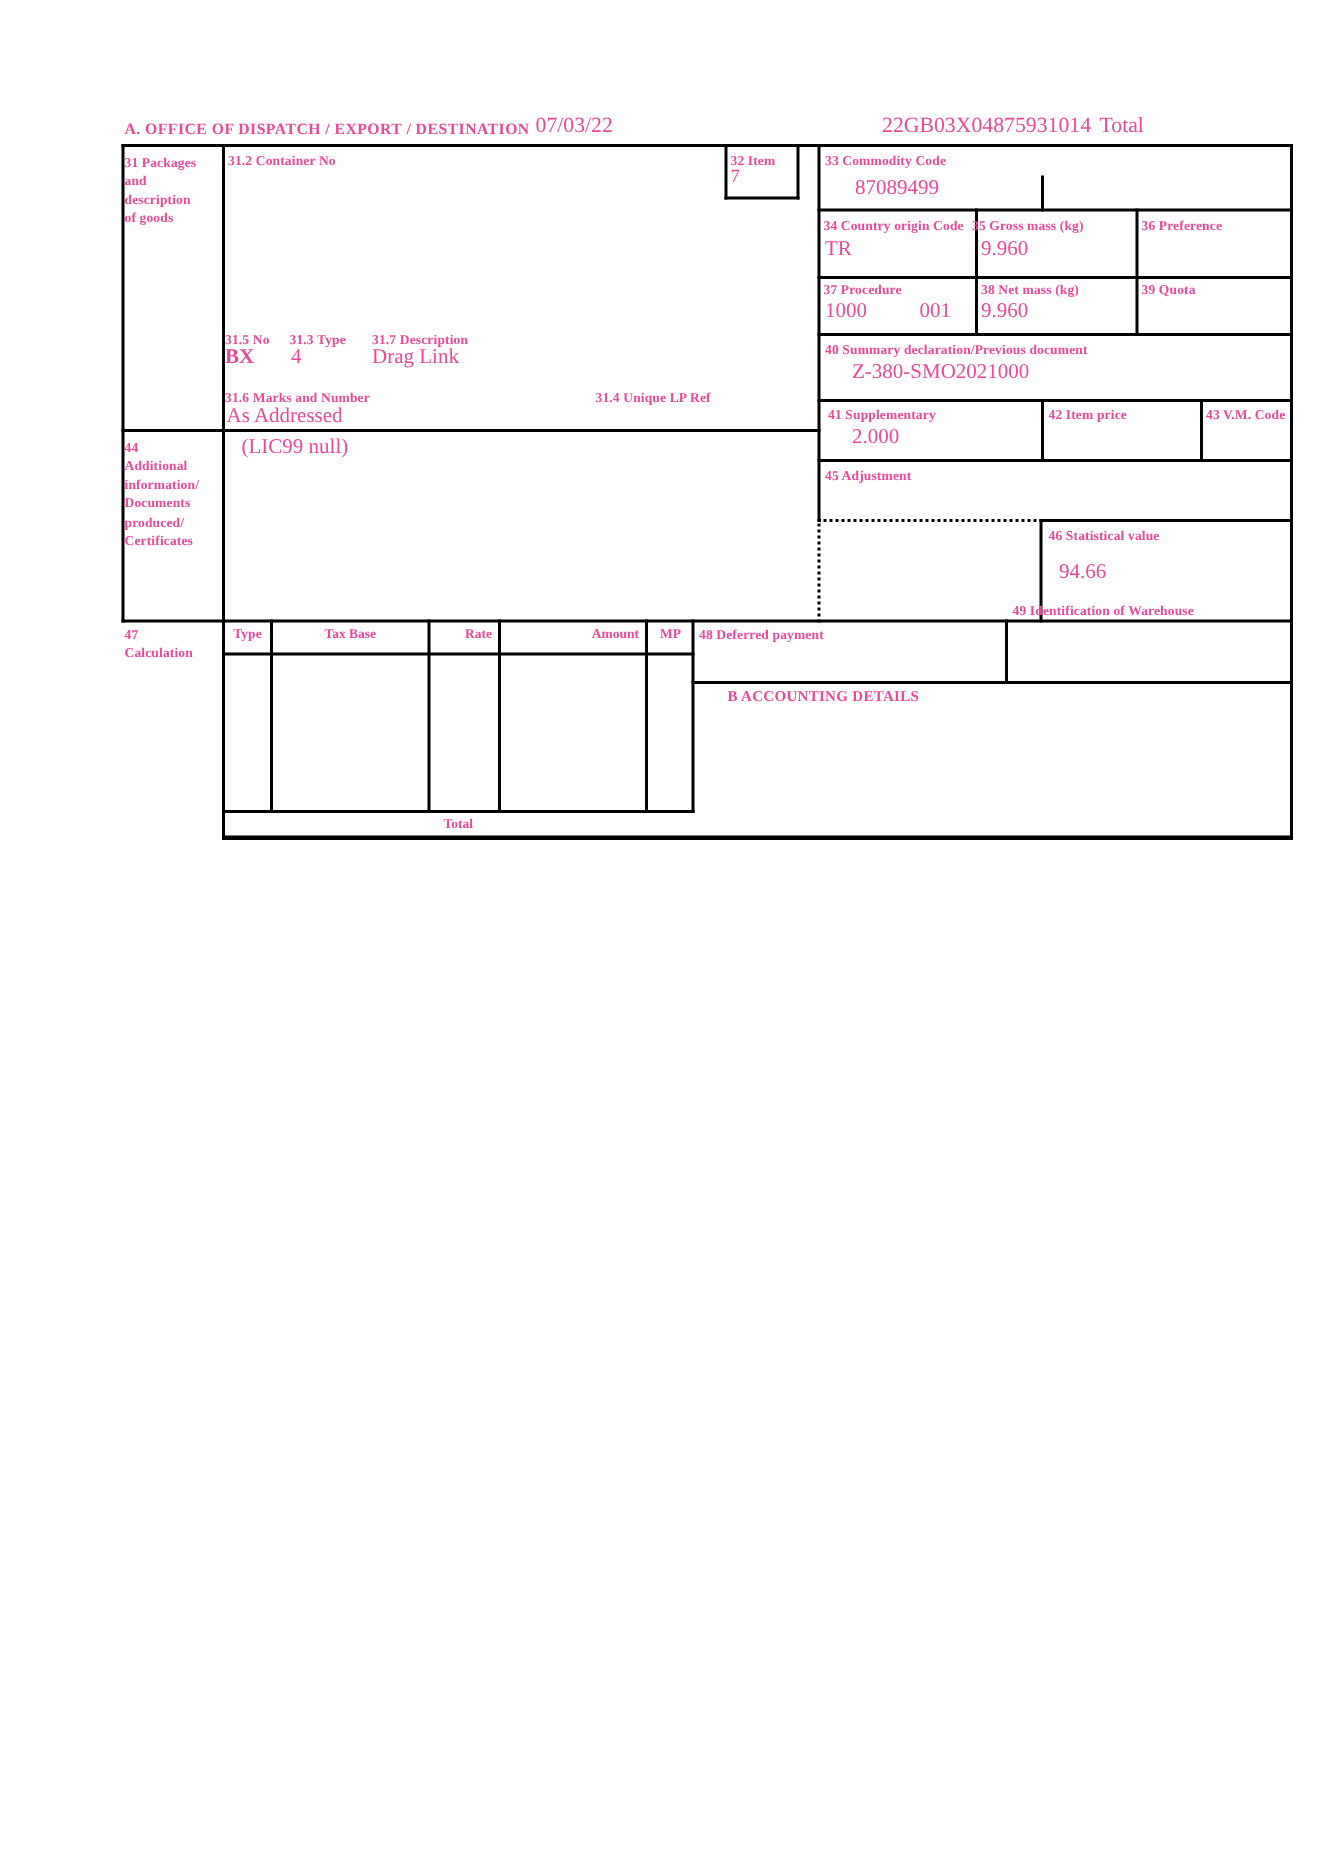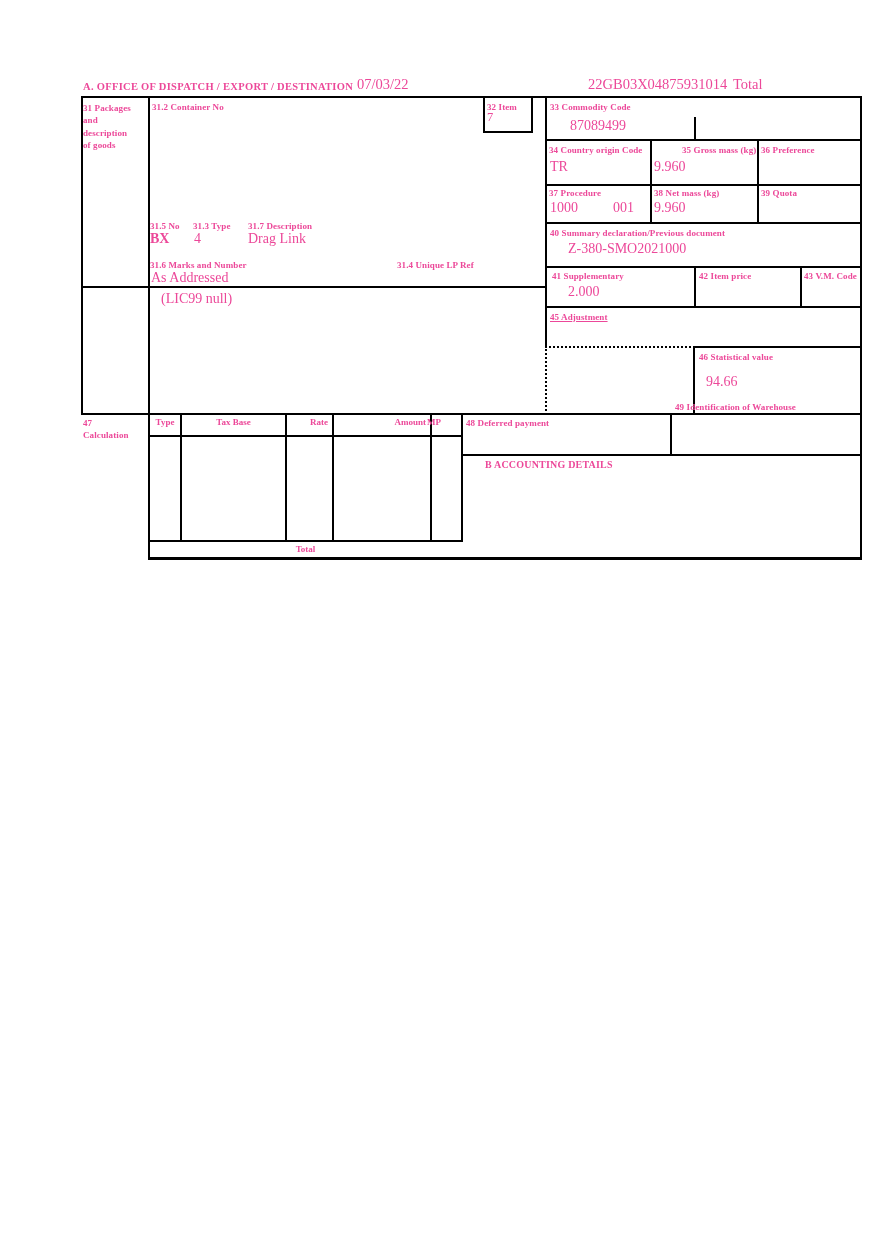--- a/index.html
+++ b/index.html
@@ -75,21 +75,21 @@
 description
 of goods</div>
   <div class="lbl" style="left:152px; top:101px;">31.2 Container No</div>
   <div class="lbl" style="left:487px; top:101px;">32 Item</div>
   <div class="val sm" style="left:487px; top:111px;">7</div>
 
   <div class="lbl" style="left:550px; top:101px;">33 Commodity Code</div>
   <div class="val" style="left:570px; top:118px;">87089499</div>
   <div class="lbl" style="left:549px; top:144px;">34 Country origin Code</div>
   <div class="val" style="left:550px; top:159px;">TR</div>
-  <div class="lbl" style="left:682px; top:144px;">35 Gross mass (kg)</div>
+  <div class="lbl" style="left:648px; top:144px;">35 Gross mass (kg)</div>
   <div class="val" style="left:654px; top:159px;">9.960</div>
   <div class="lbl" style="left:761px; top:144px;">36 Preference</div>
   <div class="lbl" style="left:549px; top:187px;">37 Procedure</div>
   <div class="val" style="left:550px; top:200px;">1000</div>
   <div class="val" style="left:613px; top:200px;">001</div>
   <div class="lbl" style="left:654px; top:187px;">38 Net mass (kg)</div>
   <div class="val" style="left:654px; top:200px;">9.960</div>
   <div class="lbl" style="left:761px; top:187px;">39 Quota</div>
 
   <div class="lbl" style="left:150px; top:220px;">31.5 No</div>
@@ -102,31 +102,37 @@
   <div class="lbl" style="left:397px; top:259px;">31.4 Unique LP Ref</div>
   <div class="val" style="left:151px; top:270px;">As Addressed</div>
 
   <div class="lbl" style="left:550px; top:227px;">40 Summary declaration/Previous document</div>
   <div class="val" style="left:568px; top:241px;">Z-380-SMO2021000</div>
   <div class="lbl" style="left:552px; top:270px;">41 Supplementary</div>
   <div class="val" style="left:568px; top:284px;">2.000</div>
   <div class="lbl" style="left:699px; top:270px;">42 Item price</div>
   <div class="lbl" style="left:804px; top:270px;">43 V.M. Code</div>
 
+  <div class="lbl" style="left:83px; top:292px; width:64px;">44
+Additional
+information/
+Documents
+produced/
+Certificates</div>
   <div class="val" style="left:161px; top:291px;text-align:right;">(LIC99 null)</div>
-  <div class="lbl" style="left:550px; top:311px;text-decoration:underline;">45 Adjustment</div>
+  <div class="lbl" style="left:550px; top:311px;">45 Adjustment</div>
   <div class="lbl" style="left:699px; top:351px;">46 Statistical value</div>
   <div class="val" style="left:706px; top:374px;">94.66</div>
 
   <div class="lbl" style="left:83px; top:417px;">47
 Calculation</div>
   <div class="th" style="left:150px; width:30px;  text-align:center;">Type</div>
   <div class="th" style="left:182px; width:103px; text-align:center;">Tax Base</div>
   <div class="th" style="left:285px; width:43px;  text-align:right;">Rate</div>
   <div class="th" style="left:334px; width:92px;  text-align:right;">Amount</div>
-  <div class="th" style="left:412px; width:29px;  text-align:right;">MP</div>
+  <div class="th" style="left:440px; width:29px;  text-align:left;">MP</div>
   <div class="tot" style="left:148px; top:544px; width:315px;">Total</div>
 
   <div class="lbl" style="left:466px; top:417px;">48 Deferred payment</div>
   <div class="lbl" style="left:675px; top:401px;">49 Identification of Warehouse</div>
   <div class="secB" style="left:466px; top:459px;">B ACCOUNTING DETAILS</div>
 
 </div>
 
 </body></html>

